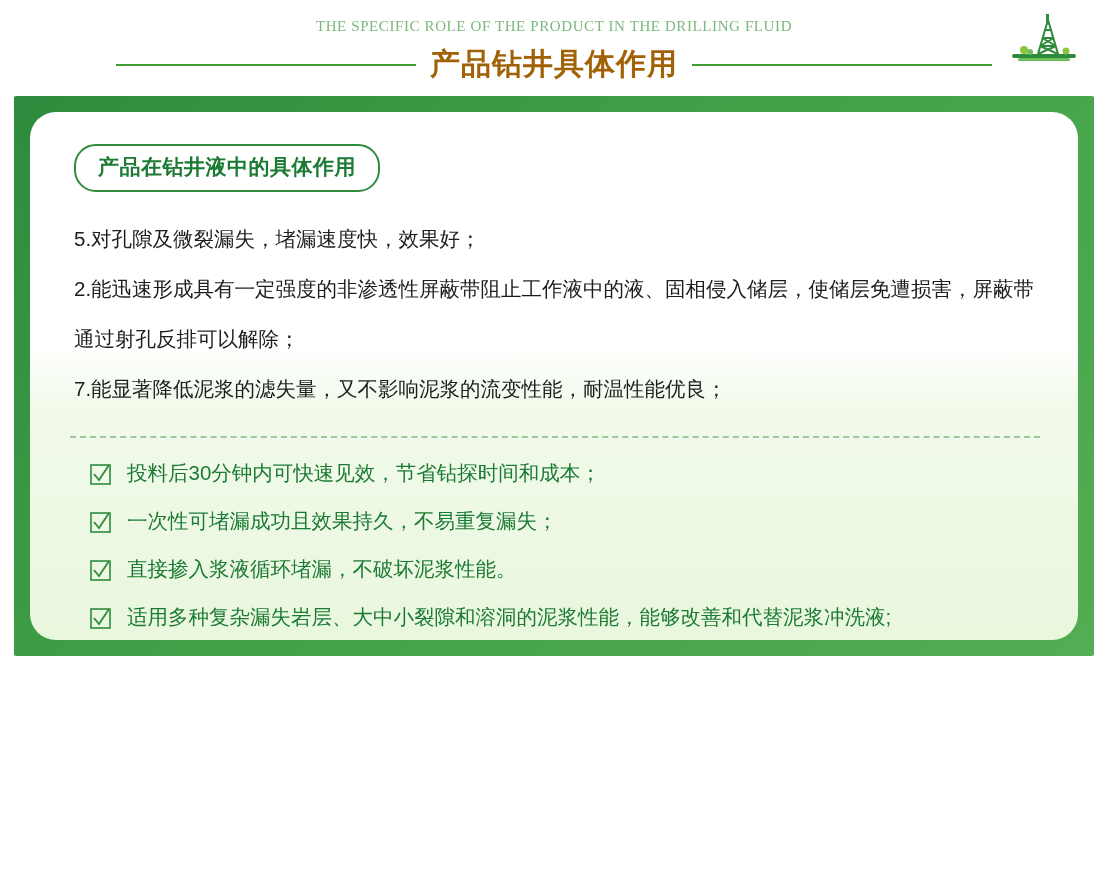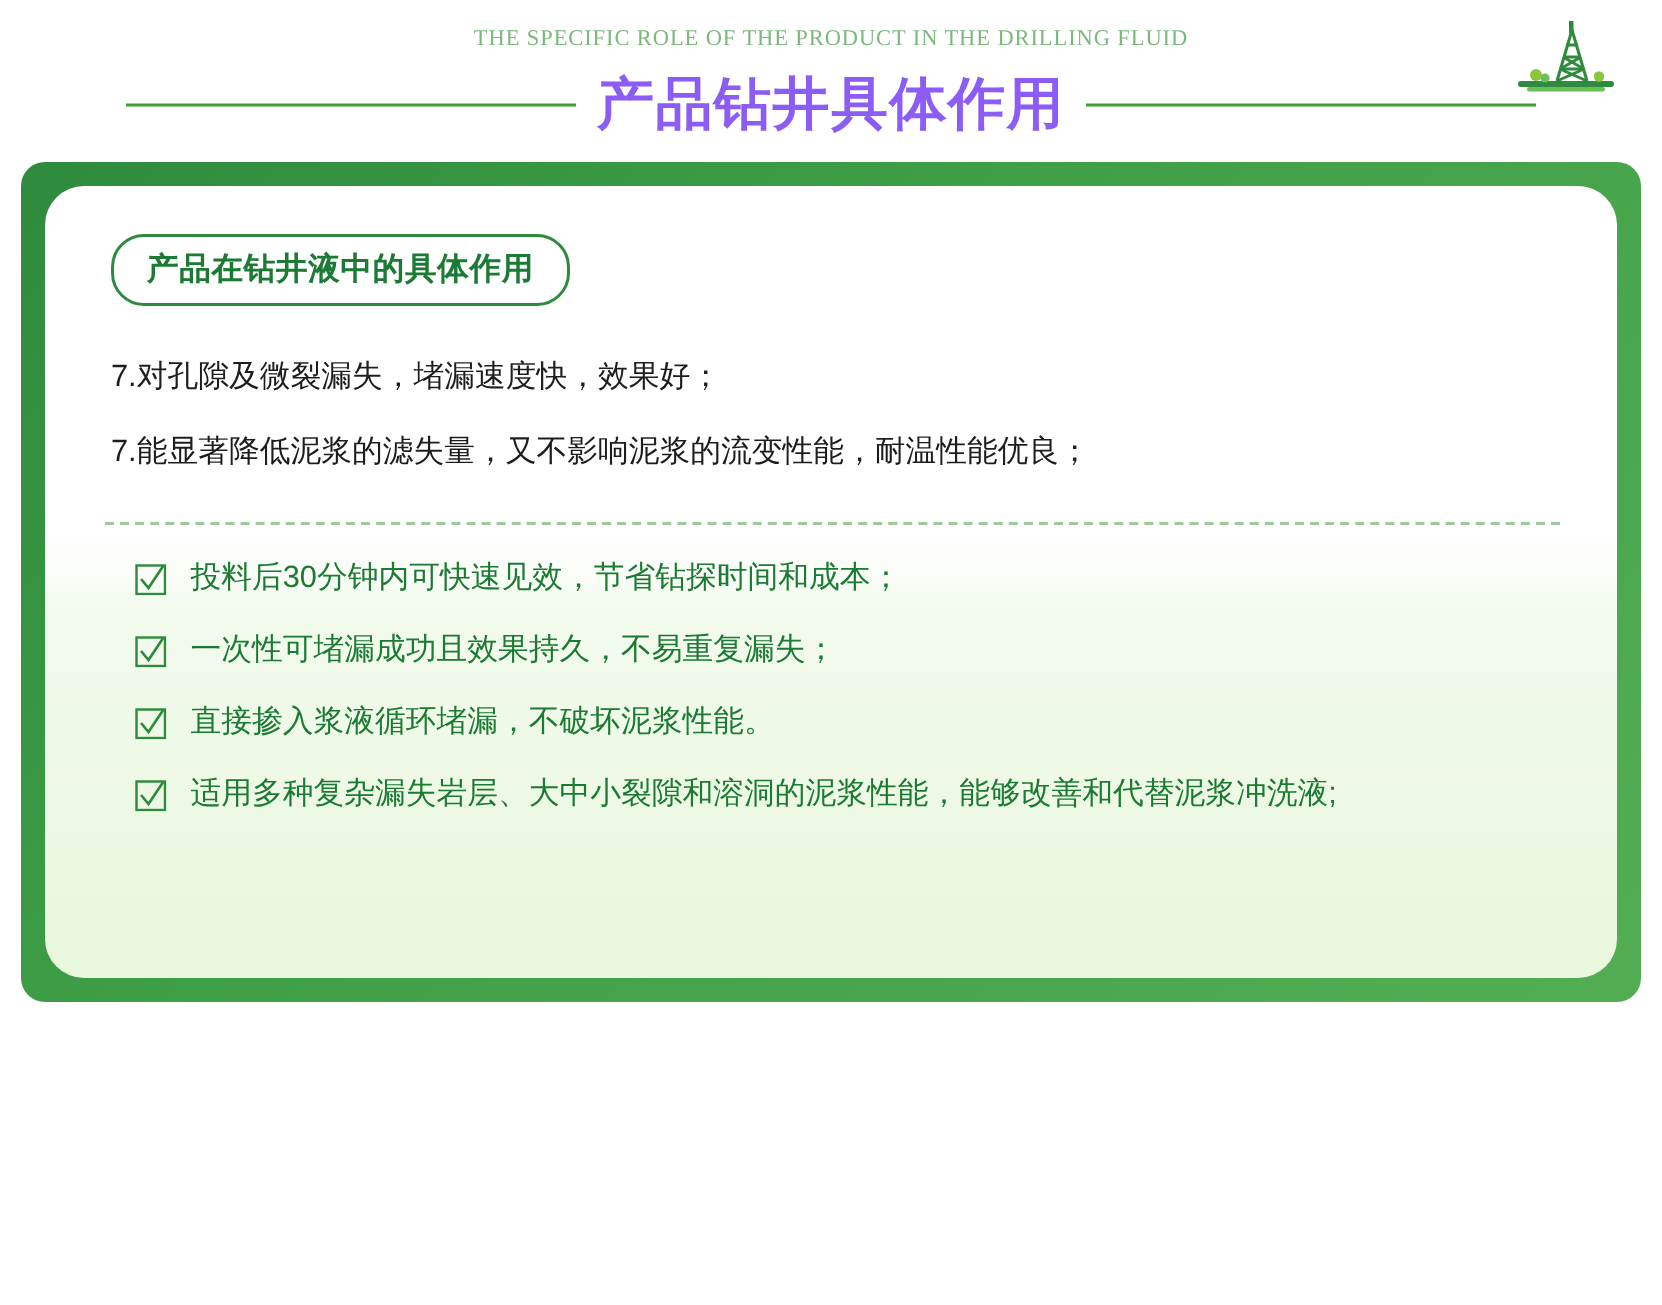--- a/index.html
+++ b/index.html
@@ -51,45 +51,45 @@
     gap: 0px;
   }
   .header-rule {
     height: 2px;
     background: #3f9c35;
     width: 300px;
   }
   .header-rule.left { margin-right: 14px; }
   .header-rule.right { margin-left: 14px; }
   .header-title {
-    font-size: 38px;
+    font-size: 30px;
     font-weight: bold;
-    color: #8b5cf6;
+    color: #a16207;
     letter-spacing: 1px;
     white-space: nowrap;
   }
 
   .rig-icon {
     position: absolute;
     right: 26px;
     top: 10px;
     width: 74px;
     height: 60px;
   }
 
   
   .frame {
     position: absolute;
     left: 14px;
-    top: 108px;
+    top: 96px;
     width: 1080px;
     height: 560px;
     box-sizing: border-box;
     background: linear-gradient(135deg, #2e8b3d 0%, #3f9f46 40%, #53ad53 100%);
-    border-radius: 16px;
+    border-radius: 2px;
     padding: 16px;
   }
   .card {
     position: relative;
     width: 100%;
     height: 100%;
     box-sizing: border-box;
     background: linear-gradient(180deg, #ffffff 0%, #ffffff 44%, #f2faec 55%, #e9f7dd 100%);
     border-radius: 26px;
     padding: 26px 34px 20px 34px;
@@ -199,21 +199,22 @@
       </svg>
     </div>
   </div>
 
   <div class="frame">
     <div class="card">
 
       <div class="pill">产品在钻井液中的具体作用</div>
 
       <div class="points">
-        <div class="point">7.对孔隙及微裂漏失，堵漏速度快，效果好；</div>
+        <div class="point">5.对孔隙及微裂漏失，堵漏速度快，效果好；</div>
+        <div class="point wrap">2.能迅速形成具有一定强度的非渗透性屏蔽带阻止工作液中的液、固相侵入储层，使储层免遭损害，屏蔽带通过射孔反排可以解除；</div>
         <div class="point">7.能显著降低泥浆的滤失量，又不影响泥浆的流变性能，耐温性能优良；</div>
       </div>
 
       <div class="dashed-sep"></div>
 
 
       <div class="adv-list">
 
         <div class="adv-item">
           <span class="check-box">

